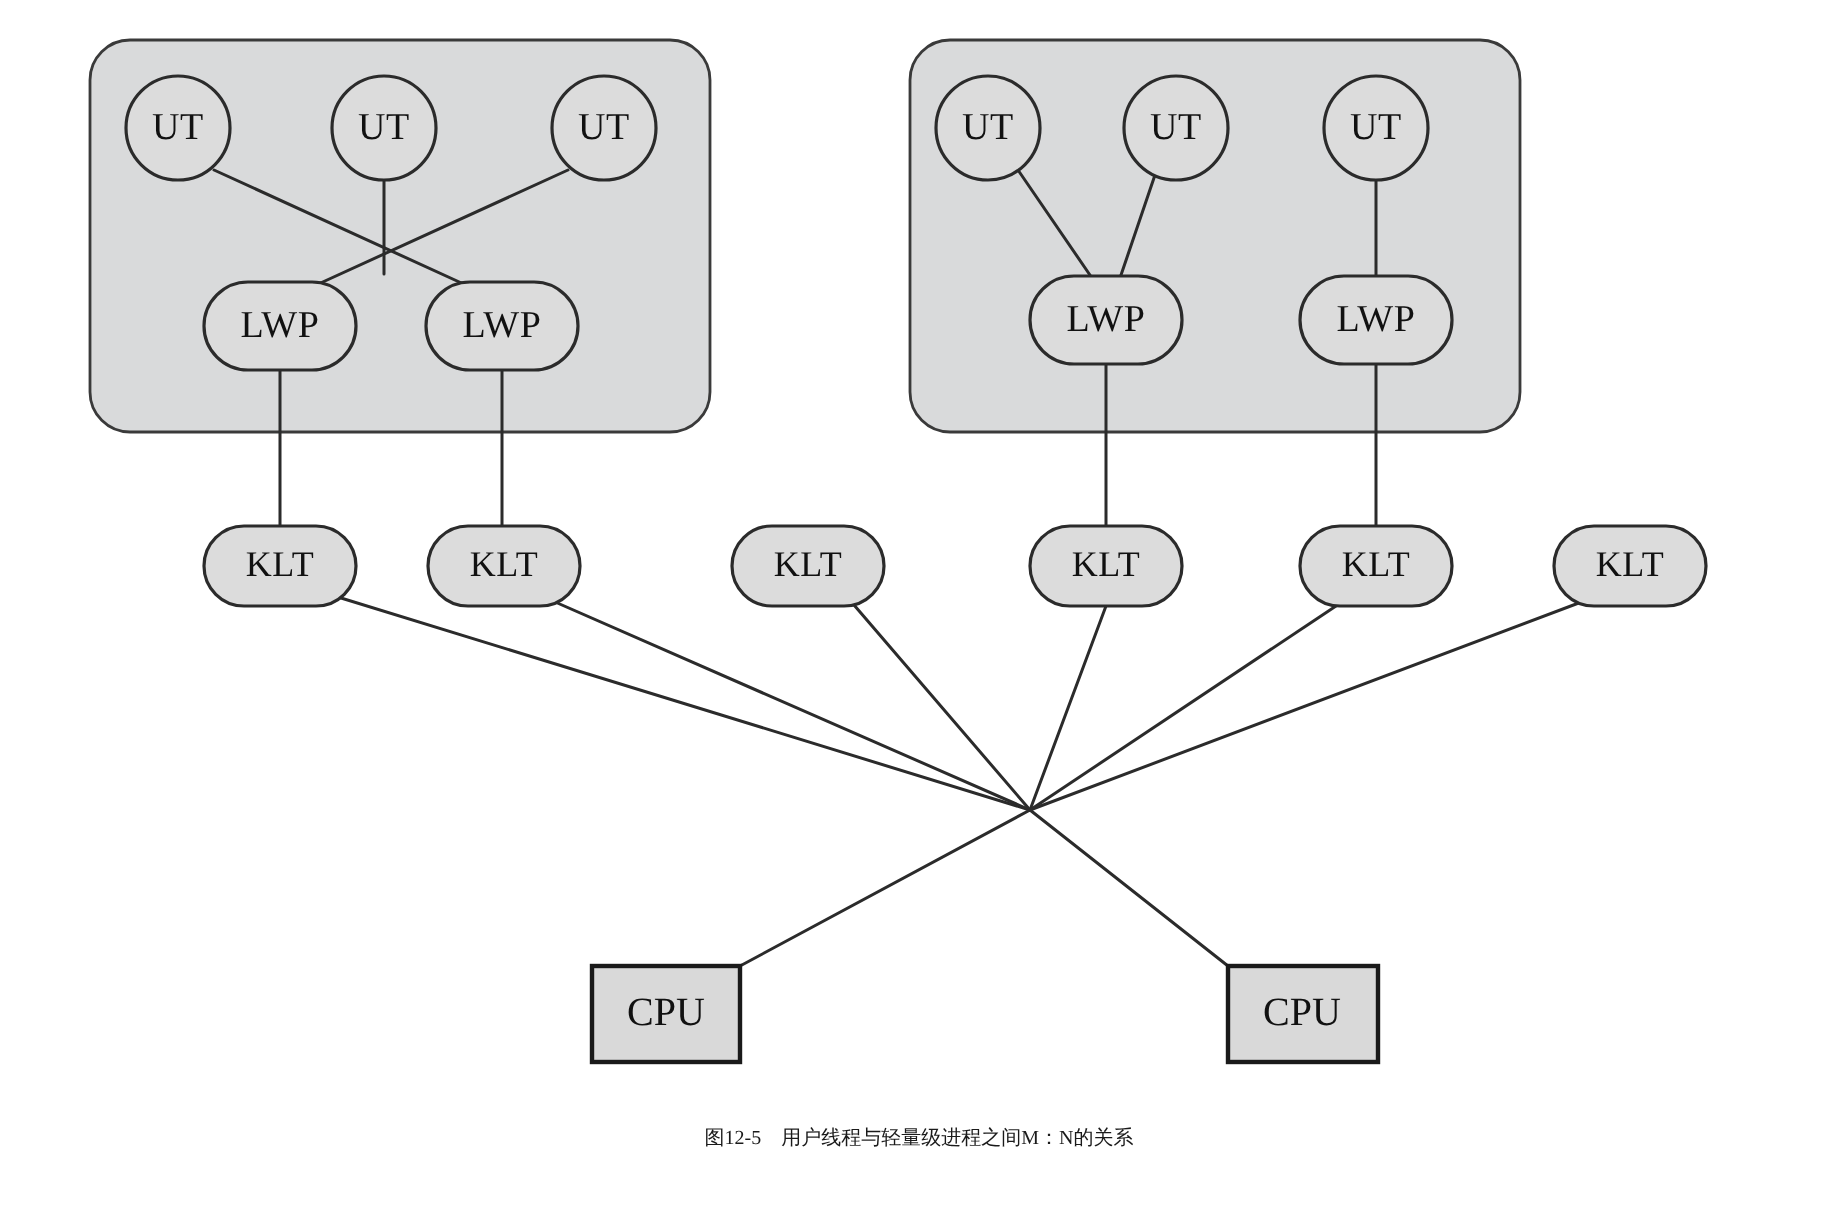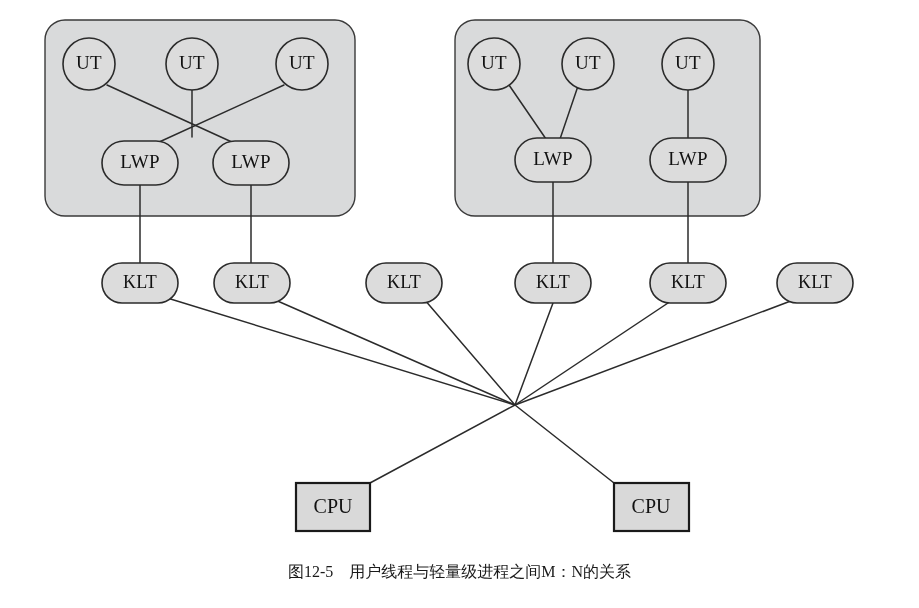--- a/index.html
+++ b/index.html
@@ -66,21 +66,21 @@
     text-anchor: middle;
     dominant-baseline: middle;
   }
   #caption {
     position: absolute;
     left: 0;
     top: 562px;
     width: 919px;
     text-align: center;
     font-family: "Liberation Serif", "DejaVu Serif", serif;
-    font-size: 16px;
+    font-size: 10px;
     color: #1a1a1a;
     white-space: pre;
   }
 </style>
 </head>
 <body>
 
 <div id="figure">
 
   <svg id="diagram" viewBox="0 0 919 608">

